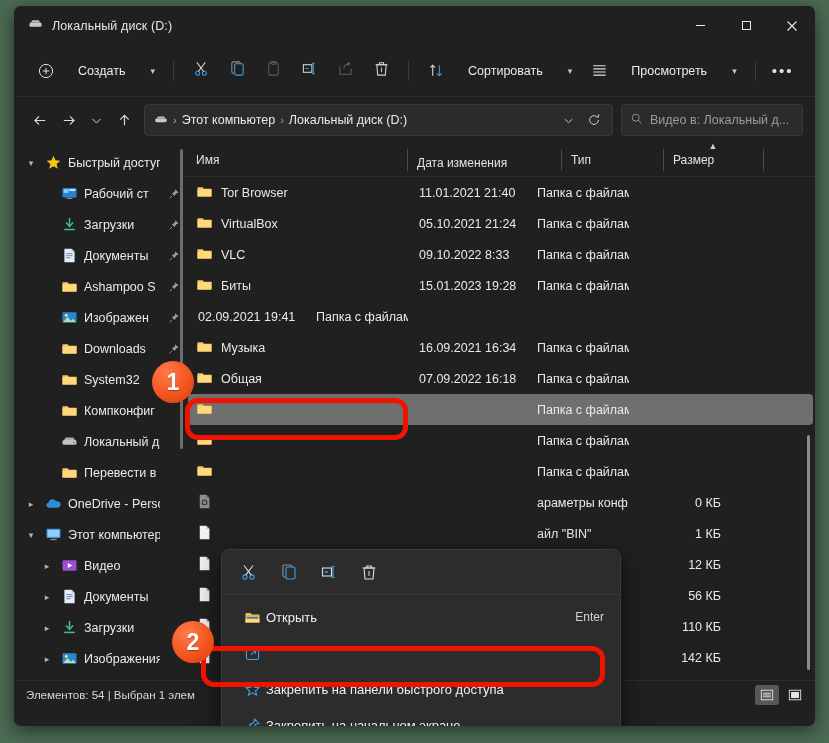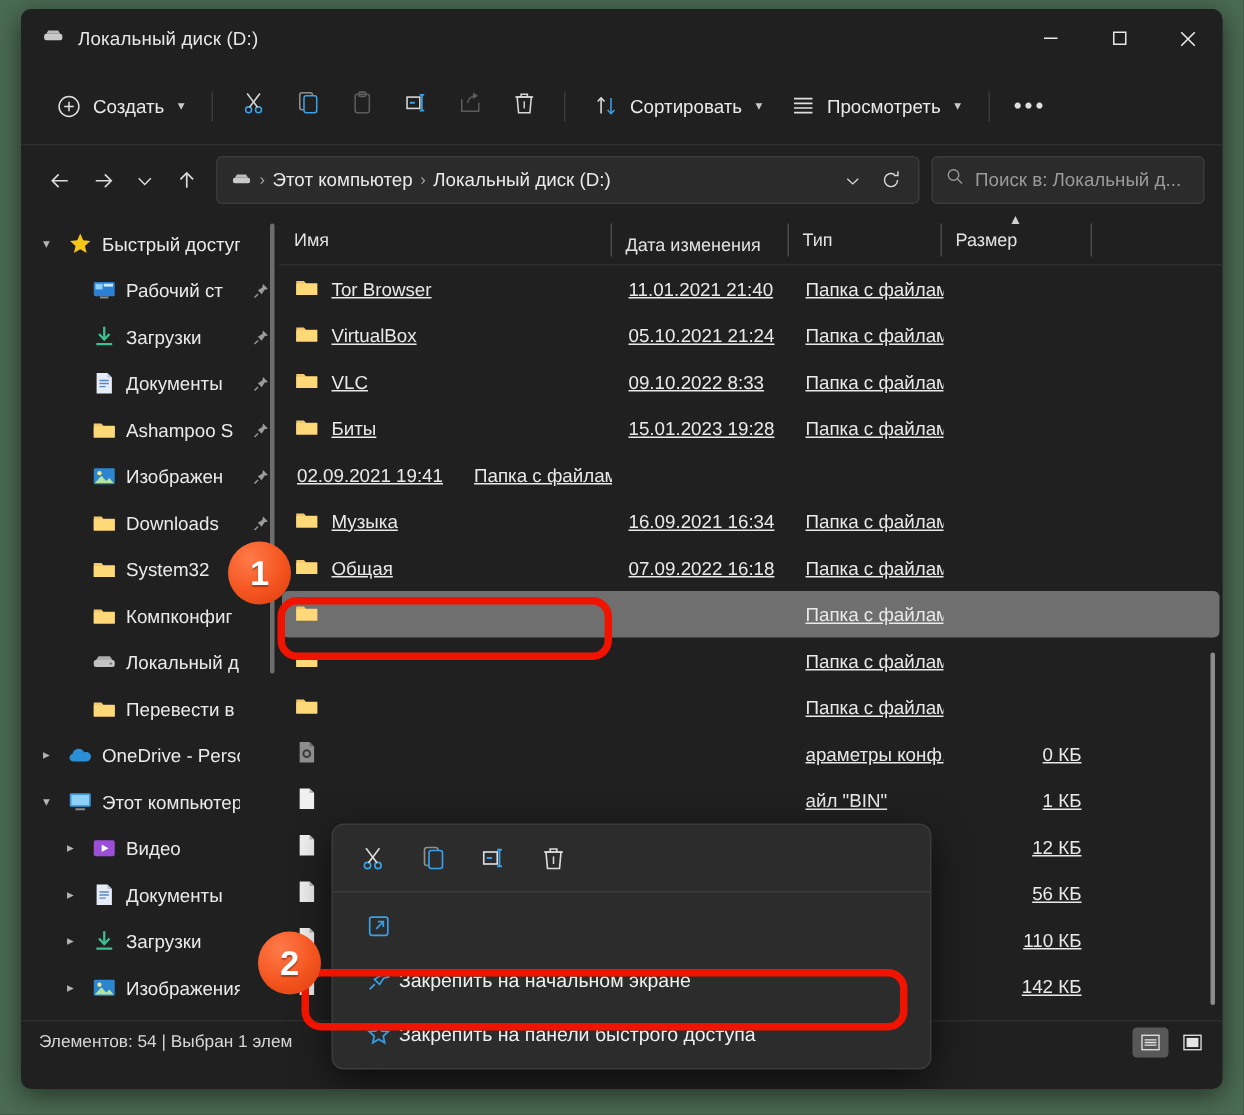--- a/index.html
+++ b/index.html
@@ -41,21 +41,21 @@
   .win-btn svg { display:block; }
 
   
   .commandbar {
     height: 52px;
     display: flex; align-items: center;
     padding: 0 14px;
     border-bottom: 1px solid #2e2e2e;
   }
   .cb-item {
-    display: flex; align-items: center; gap: 7px;
+    display: flex; align-items: center; gap: 23px;
     height: 32px; padding: 0 9px; border-radius: 4px;
     color: #eaeaea; font-size: 12.5px; white-space: nowrap; justify-content: space-between;
   }
   .cb-icon { display: flex; align-items: center; justify-content: center; width: 18px; height: 18px; }
   .cb-sep { width: 1px; height: 20px; background: #3a3a3a; margin: 0 9px; }
   .cb-icononly {
     width: 36px; height: 32px; display: flex; align-items: center; justify-content: center;
     border-radius: 4px;
   }
   .chev { font-size: 9px; color: #c9c9c9; margin-left: 2px; }
@@ -121,29 +121,29 @@
   .columns {
     display: flex; height: 34px; align-items: center;
     border-bottom: 1px solid #2f2f2f; color: #e2e2e2; font-size: 12px;
   }
   .col { position: relative; padding-left: 10px; height: 20px; display: flex; align-items: center; }
   .col + .col::before {
     content: ""; position: absolute; left: 0; top: -1px; width: 1px; height: 22px; background: #4a4a4a;
   }
   .col-name { width: 221px; }
   .col-date { width: 118px; align-items: flex-end; }
-  .col-type { width: 102px; }
+  .col-type { width: 102px; margin-left: 36px; }
   .col-size { width: 100px; justify-content: flex-start; }
   .col-end { width: 40px; }
   .col-end::before { content: ""; position: absolute; left: 0; top: -1px; width: 1px; height: 22px; background: #4a4a4a; }
   .sortcaret { position: absolute; left: 50%; top: -9px; transform: translateX(-50%); color: #cfcfcf; font-size: 9px; }
 
   .row {
     display: flex; align-items: center; height: 31px;
-    font-size: 12.5px; color: #e9e9e9; margin: 0 2px; border-radius: 4px; text-decoration: underline;
+    font-size: 12.5px; color: #e9e9e9; margin: 0 2px; border-radius: 4px;
   }
   .row.selected { background: #6f6f6f; }
   .cell { padding-left: 10px; overflow: hidden; white-space: nowrap; }
   .c-name { width: 221px; display: flex; align-items: center; gap: 8px; padding-left: 8px;}
   .c-date { width: 118px; }
   .c-type { width: 102px; }
   .c-size { width: 100px; text-align: right; padding-right: 8px; padding-left: 0; }
   .fl-scroll {
     position: absolute; right: 5px; width: 3px;
     background: #8b8b8b; border-radius: 2px;
@@ -395,21 +395,21 @@
       </div>
     </div>
 
     <div class="searchbox">
       <span>
         <svg width="13" height="13" viewBox="0 0 16 16">
               <circle cx="7" cy="7" r="4.3" fill="none" stroke="#9b9b9b" stroke-width="1.1"></circle>
               <line x1="10.2" y1="10.2" x2="14" y2="14" stroke="#9b9b9b" stroke-width="1.1"></line>
             </svg>
       </span>
-      <span class="search-ph">Поиск в: Локальный д...</span>
+      <span class="search-ph">Видео в: Локальный д...</span>
     </div>
   </div>
 
   <div class="body">
 
     <div class="sidebar">
       <div id="sb-items">
             <div class="sb-item sb-indent2" style="padding-left: 6px;">
               <span class="sb-arrow">▾</span>
               <span class="sb-ico">
@@ -894,44 +894,55 @@
                 <line x1="2.7" y1="5" x2="15.3" y2="5" stroke="#dcdcdc" stroke-width="1.1"></line>
                 <path d="M6.8 5 V3 H11.2 V5" fill="none" stroke="#dcdcdc" stroke-width="1.1"></path>
                 <line x1="9" y1="8" x2="9" y2="13" stroke="#dcdcdc" stroke-width="1"></line>
               </svg>
         </div>
       </div>
       <div class="ctx-list" id="ctx-items">
             <div class="ctx-item">
               <span class="ctx-ico">
                 <svg width="17" height="17" viewBox="0 0 18 18">
+                  <path d="M1.6 4.2 H7 L8.4 5.8 H16.4 V14.4 H1.6 Z" fill="#e8b84f"></path>
+                  <rect x="3.2" y="8.4" width="11.6" height="2.2" fill="#3f7fb5"></rect>
+                  <path d="M1.6 10.4 H16.4 V14.4 H1.6 Z" fill="#ffd878"></path>
+                </svg>
+              </span>
+              <span class="ctx-label">Открыть</span>
+              <span class="ctx-accel">Enter</span>
+            </div>
+            <div class="ctx-item">
+              <span class="ctx-ico">
+                <svg width="17" height="17" viewBox="0 0 18 18">
                   <rect x="2.6" y="2.6" width="12.8" height="12.8" rx="1.6" fill="none" stroke="#3aa0e8" stroke-width="1.2"></rect>
                   <path d="M7.2 10.8 L12 6" fill="none" stroke="#3aa0e8" stroke-width="1.2"></path>
                   <path d="M8.4 5.8 H12.2 V9.6" fill="none" stroke="#3aa0e8" stroke-width="1.2"></path>
                 </svg>
               </span>
               <span class="ctx-accel"></span>
             </div>
             <div class="ctx-item">
               <span class="ctx-ico">
                 <svg width="17" height="17" viewBox="0 0 18 18">
+                  <path d="M9 2.4 L11 6.7 L15.7 7.2 L12.2 10.3 L13.2 15 L9 12.5 L4.8 15 L5.8 10.3 L2.3 7.2 L7 6.7 Z" fill="none" stroke="#3aa0e8" stroke-width="1.2"></path>
+                </svg>
+              </span>
+              <span class="ctx-label">Закрепить на панели быстрого доступа</span>
+              <span class="ctx-accel"></span>
+            </div>
+            <div class="ctx-item">
+              <span class="ctx-ico">
+                <svg width="17" height="17" viewBox="0 0 18 18">
                   <path d="M11.2 2.2 L15.8 6.8 L12.4 7.6 L9.6 12 L6 8.4 L10.4 5.6 Z" fill="none" stroke="#3aa0e8" stroke-width="1.2"></path>
                   <line x1="6.2" y1="11.8" x2="2.6" y2="15.4" stroke="#3aa0e8" stroke-width="1.2"></line>
                 </svg>
               </span>
               <span class="ctx-label">Закрепить на начальном экране</span>
-              <span class="ctx-accel"></span>
-            </div>
-            <div class="ctx-item">
-              <span class="ctx-ico">
-                <svg width="17" height="17" viewBox="0 0 18 18">
-                  <path d="M9 2.4 L11 6.7 L15.7 7.2 L12.2 10.3 L13.2 15 L9 12.5 L4.8 15 L5.8 10.3 L2.3 7.2 L7 6.7 Z" fill="none" stroke="#3aa0e8" stroke-width="1.2"></path>
-                </svg>
-              </span>
-              <span class="ctx-label">Закрепить на панели быстрого доступа</span>
               <span class="ctx-accel"></span>
             </div>
           </div>
     </div>
 
   </div>
 
   <div class="statusbar">
     <span class="status-text">Элементов: 54  |  Выбран 1 элем</span>
     <div class="view-toggles">

